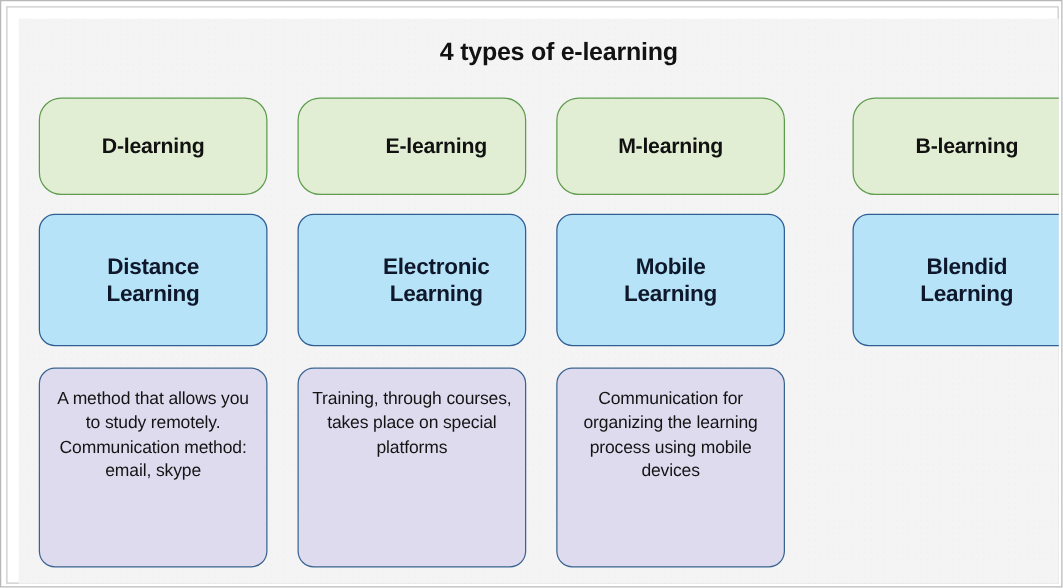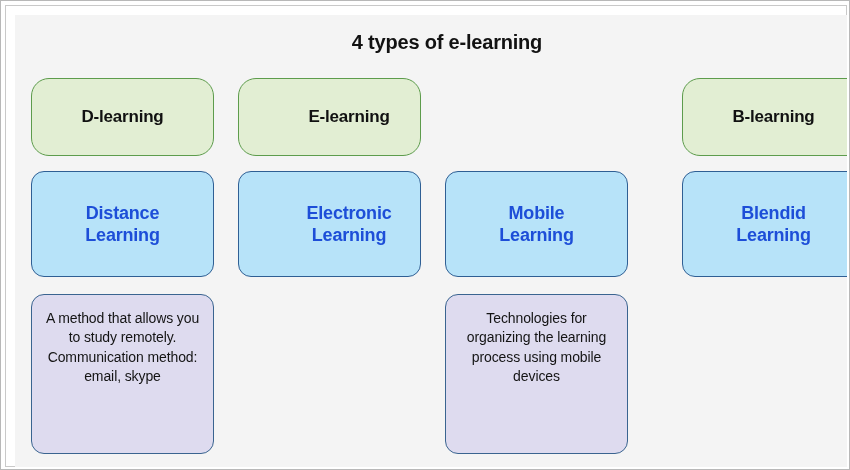--- a/index.html
+++ b/index.html
@@ -98,21 +98,21 @@
     letter-spacing: -0.2px;
   }
 
   .box-expand {
     height: 106px;
     background: #b7e3f9;
     border: 1.8px solid #2f5f94;
     border-radius: 13px;
     font-size: 18px;
     font-weight: bold;
-    color: #1d4ed8;
+    color: #0f172a;
     line-height: 1.25;
     letter-spacing: -0.2px;
   }
 
   .box-desc {
     height: 160px;
     background: #dedbef;
     border: 1.8px solid #3a6490;
     border-radius: 13px;
     font-size: 14px;
@@ -137,20 +137,23 @@
 
       <div class="title">4 types of e-learning</div>
 
       <div class="row row-abbr">
         <div class="cell col-0 box-abbr">
           <span>D-learning</span>
         </div>
         <div class="cell col-1 box-abbr">
           <span>E-learning</span>
         </div>
+        <div class="cell col-2 box-abbr">
+          <span>M-learning</span>
+        </div>
         <div class="cell col-3 box-abbr">
           <span>B-learning</span>
         </div>
       </div>
 
       <div class="row row-expand">
         <div class="cell col-0 box-expand">
           <span>Distance<br>Learning</span>
         </div>
         <div class="cell col-1 box-expand">
@@ -161,20 +164,23 @@
         </div>
         <div class="cell col-3 box-expand">
           <span>Blendid<br>Learning</span>
         </div>
       </div>
 
       <div class="row row-desc">
         <div class="cell col-0 box-desc">
           <span>A method that allows you to study remotely. Communication method: email, skype</span>
         </div>
+        <div class="cell col-1 box-desc">
+          <span>Training, through courses, takes place on special platforms</span>
+        </div>
         <div class="cell col-2 box-desc">
-          <span>Technologies for organizing the learning process using mobile devices</span>
+          <span>Communication for organizing the learning process using mobile devices</span>
         </div>
       </div>
 
     </div>
   </div>
 </div>
 
 </body></html>

